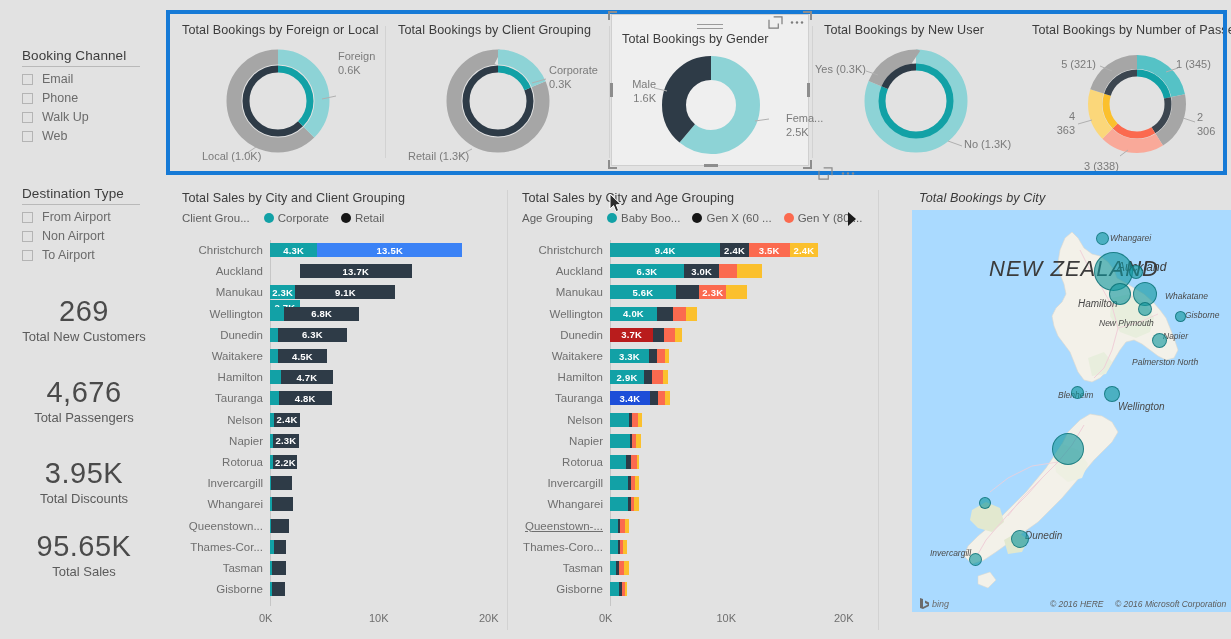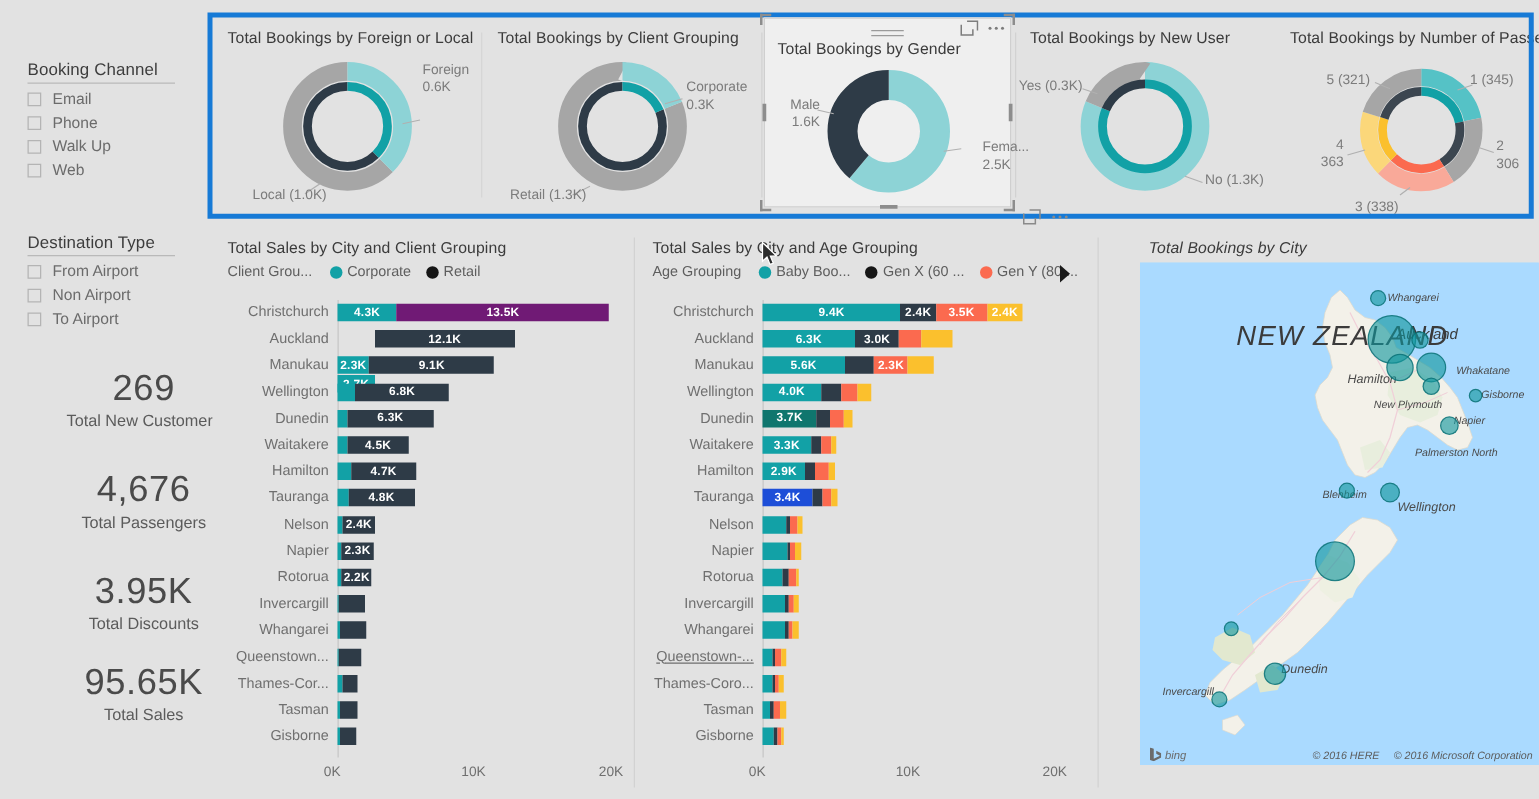--- a/index.html
+++ b/index.html
@@ -18,21 +18,21 @@
     font-size:13.5px; color:#3d3d3d; padding-bottom:3px;
     border-bottom:1px solid #b9b9b9; width:118px; letter-spacing:.1px;
   }
   .slicer-item { display:flex; align-items:center; margin-top:5px; }
   .checkbox {
     width:11px; height:11px; border:1.3px solid #b4b4b4; background:#e2e2e2;
     margin-right:9px; flex:none;
   }
   .slicer-label { font-size:12.5px; color:#6b6b6b; }
 
-  .kpi { position:absolute; left:0; width:168px; text-align:center;margin-left:31px; }
+  .kpi { position:absolute; left:0; width:168px; text-align:center; }
   .kpi-value { font-size:29px; color:#4a4a4a; font-weight:400; letter-spacing:.5px; line-height:1.05; }
   .kpi-label { font-size:13px; color:#5b5b5b; margin-top:3px; }
 
   
   .sel-border {
     position:absolute; left:166px; top:10px; width:1061px; height:165px;
     border:4px solid #167ad6; pointer-events:none; z-index:40;
   }
 
   
@@ -318,33 +318,33 @@
       </span>
     </div>
     <div class="plot" id="plot1" style="left:0; top:58px; width:337px; height:395px;">
         <div class="axis-line" style="left: 100px; top: 0px; height: 366.4px;"></div>
         <div class="bar-row" style="top: 3px; height: 14px;">
           <div class="cat-label" style="width: 100px; padding-right: 7px;">Christchurch</div>
           <div class="bars">
             <div class="seg" style="width: 47.3px; background: rgb(18, 161, 166);">
               <span>4.3K</span>
             </div>
-            <div class="seg" style="width: 170px; background: #701a75;">
+            <div class="seg" style="width: 145px; background: #3b82f6;">
               <span>13.5K</span>
             </div>
           </div>
         </div>
         <div class="bar-row" style="top: 24.2px; height: 14px;">
           <div class="cat-label" style="width: 100px; padding-right: 7px;">Auckland</div>
           <div class="bars">
             <div class="seg" style="width: 29.7px; background: rgb(18, 161, 166); margin-top: 36px;">
               <span>2.7K</span>
             </div>
             <div class="seg" style="width: 112.2px; background: rgb(46, 59, 71);">
-              <span>12.1K</span>
+              <span>13.7K</span>
             </div>
           </div>
         </div>
         <div class="bar-row" style="top: 45.4px; height: 14px;">
           <div class="cat-label" style="width: 100px; padding-right: 7px;">Manukau</div>
           <div class="bars">
             <div class="seg" style="width: 25.3px; background: rgb(18, 161, 166);">
               <span>2.3K</span>
             </div>
             <div class="seg" style="width: 100.1px; background: rgb(46, 59, 71);">
@@ -545,21 +545,21 @@
               <span>4.0K</span>
             </div>
             <div class="seg" style="width: 16.45px; background: rgb(46, 59, 71);"></div>
             <div class="seg" style="width: 12.925px; background: rgb(251, 106, 79);"></div>
             <div class="seg" style="width: 10.575px; background: rgb(251, 192, 45);"></div>
           </div>
         </div>
         <div class="bar-row" style="top: 87.8px; height: 14px;">
           <div class="cat-label" style="width: 100px; padding-right: 7px;">Dunedin</div>
           <div class="bars">
-            <div class="seg" style="width: 43.475px; background: #0f766e; text-align: right;">
+            <div class="seg" style="width: 43.475px; background: #b91c1c; text-align: right;">
               <span>3.7K</span>
             </div>
             <div class="seg" style="width: 10.575px; background: rgb(46, 59, 71);"></div>
             <div class="seg" style="width: 10.575px; background: rgb(251, 106, 79);"></div>
             <div class="seg" style="width: 7.05px; background: rgb(251, 192, 45);"></div>
           </div>
         </div>
         <div class="bar-row" style="top: 109px; height: 14px;">
           <div class="cat-label" style="width: 100px; padding-right: 7px;">Waitakere</div>
           <div class="bars">

